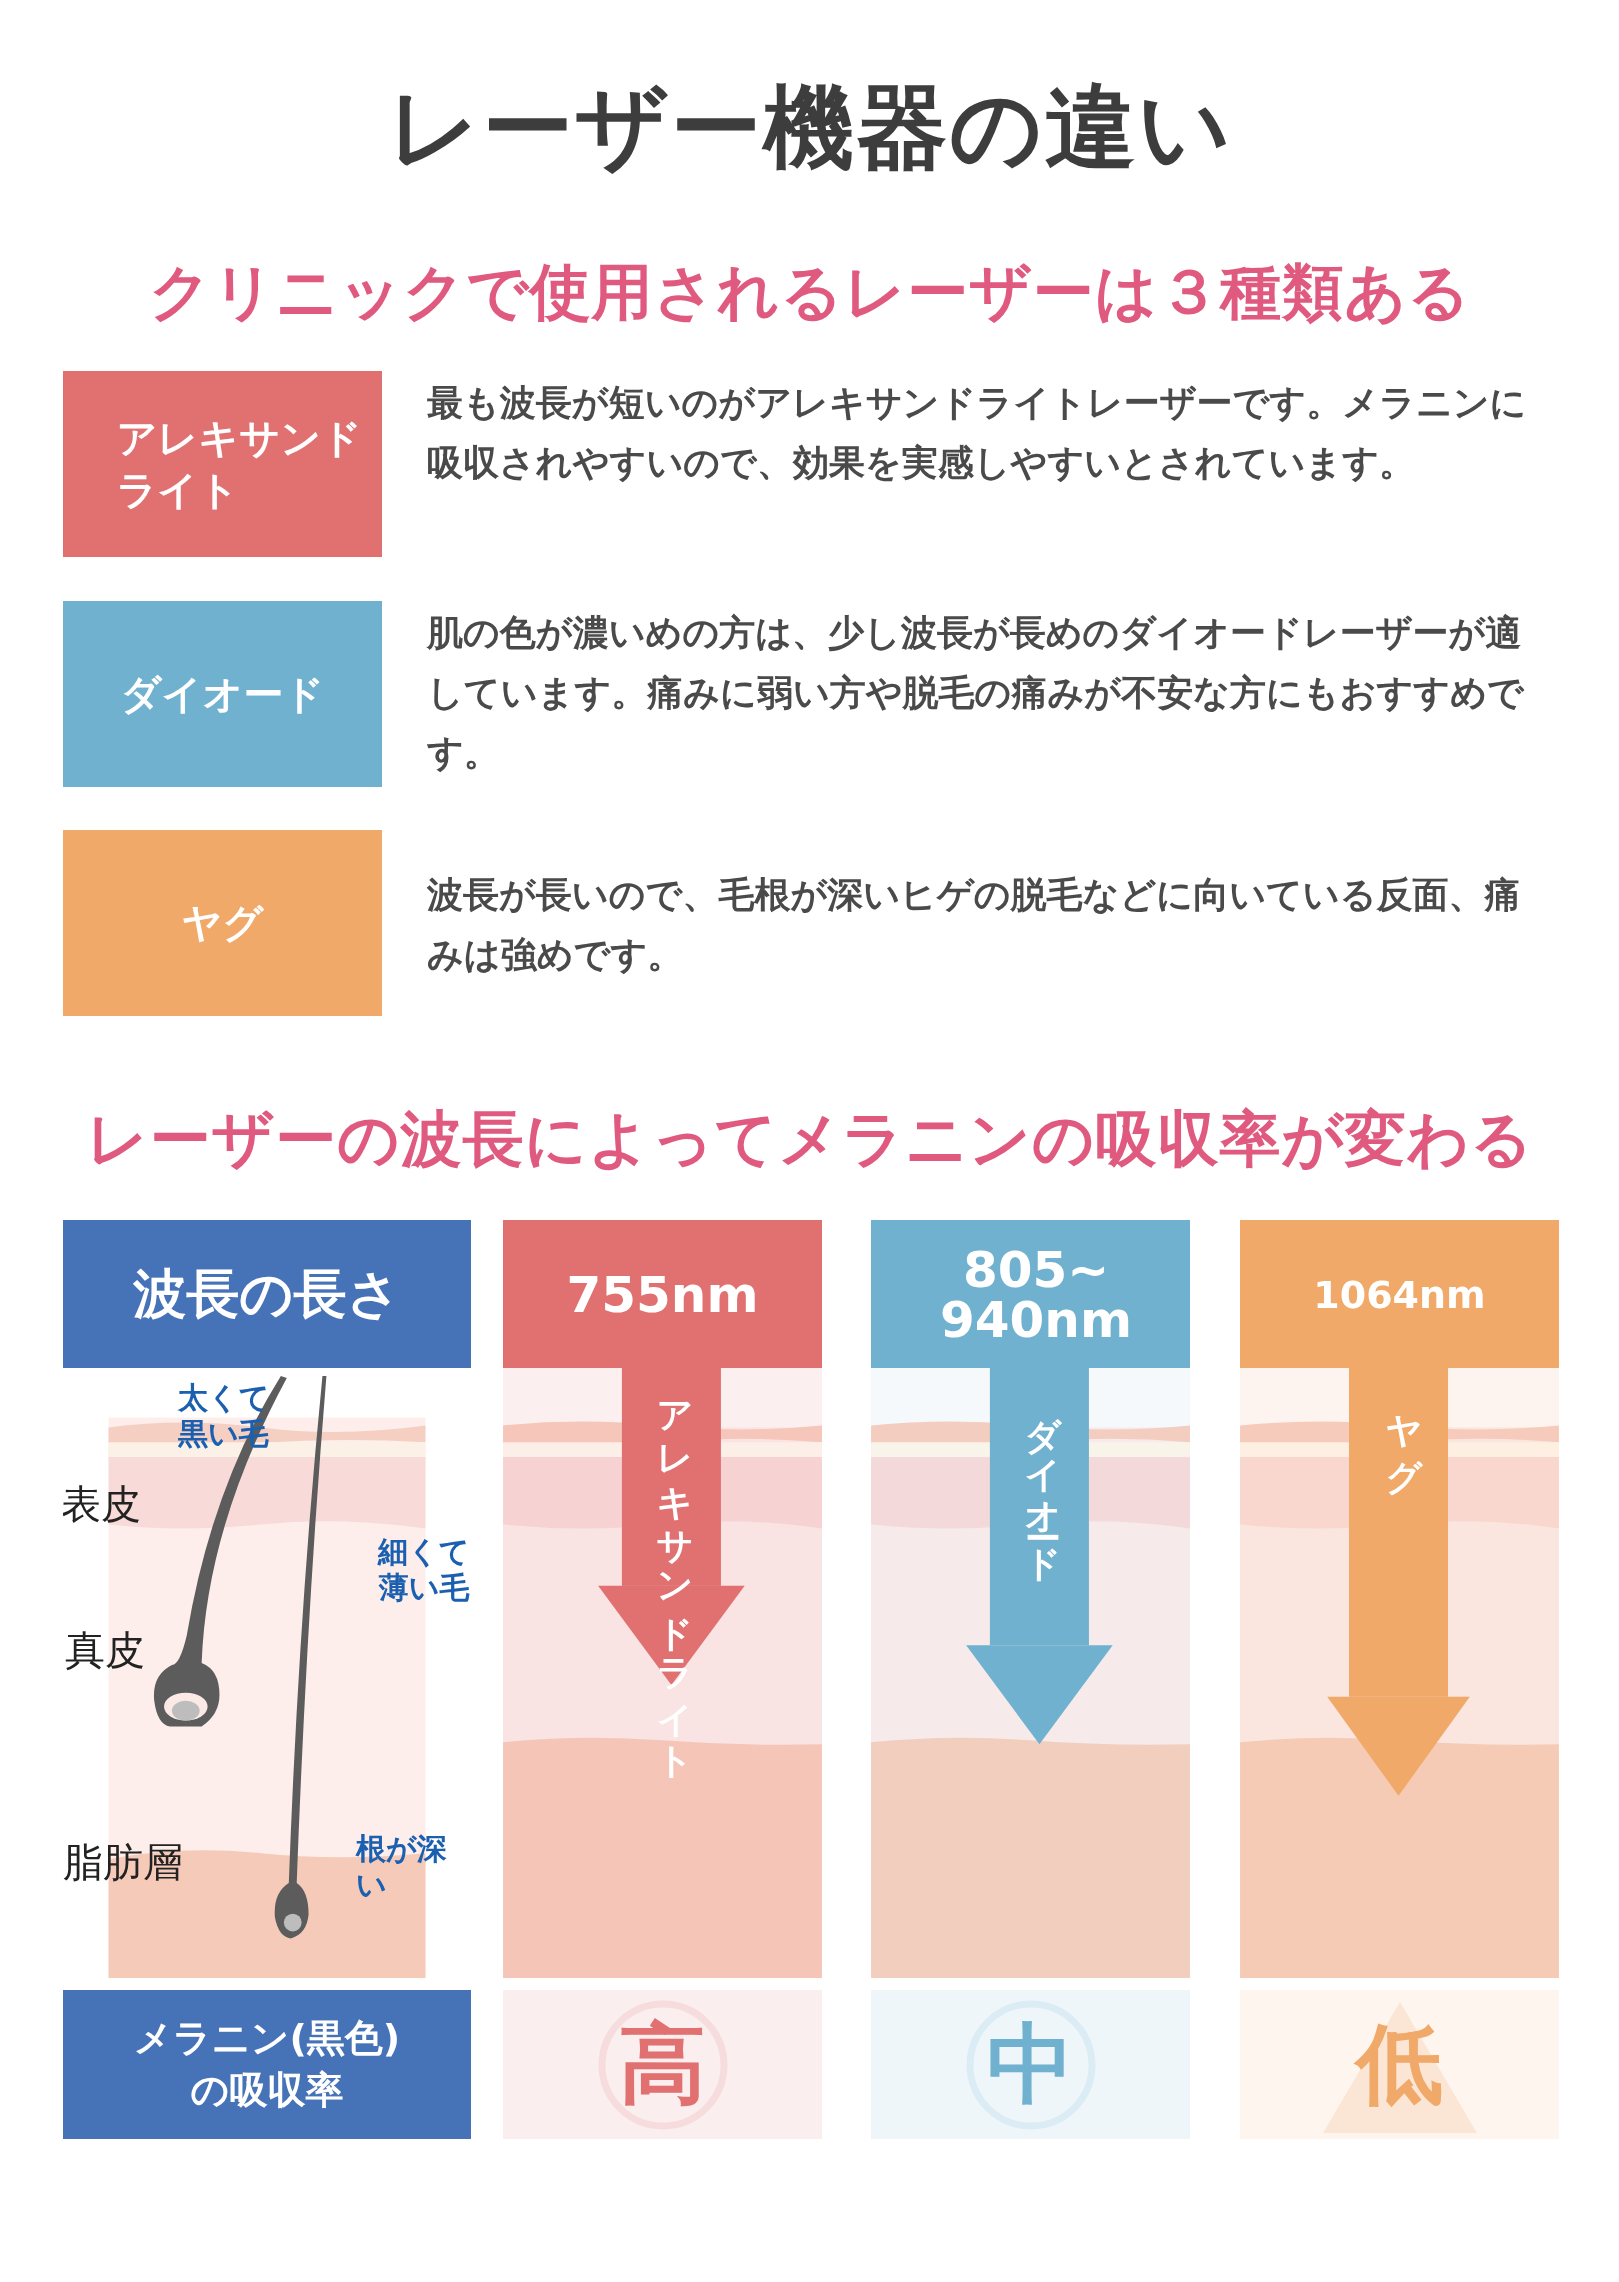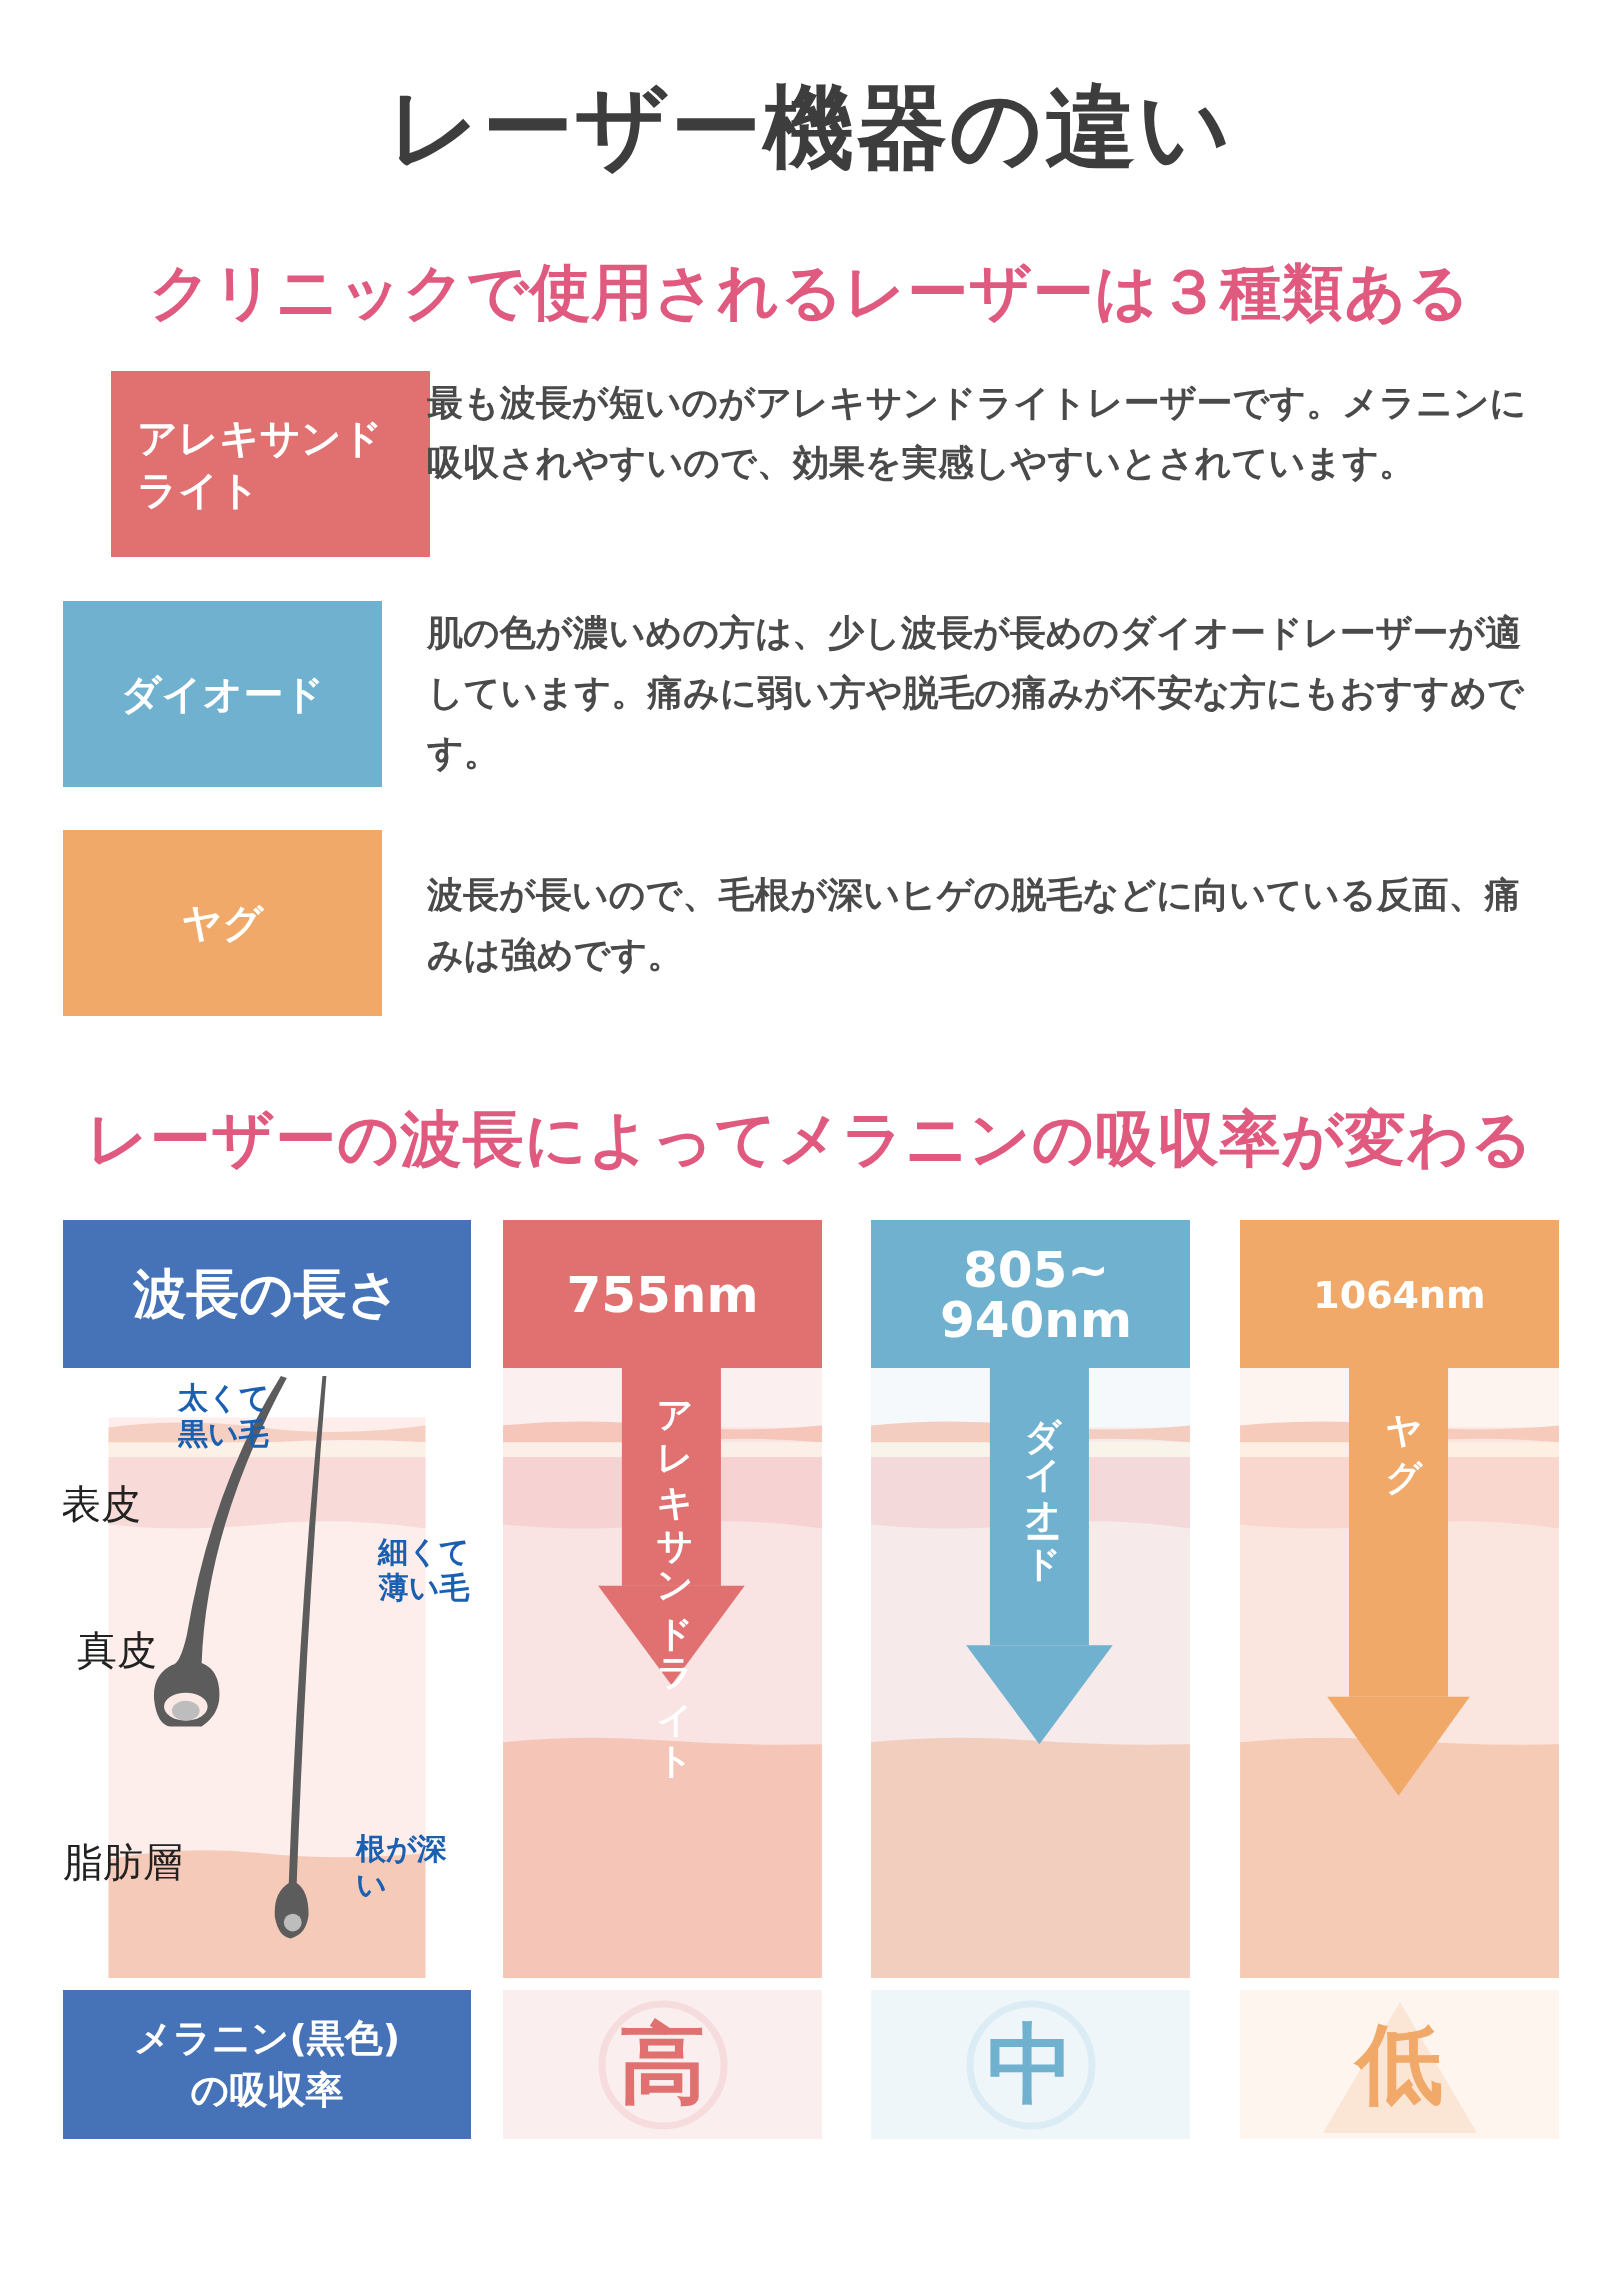--- a/index.html
+++ b/index.html
@@ -8,21 +8,21 @@
 
   .abs { position: absolute; }
 
   .main-title { left: 0; width: 1620px; top: 67px; text-align: center; font-size: 91px; font-weight: bold; color: #3d3d3d; letter-spacing: 2px; }
   .section-title { left: 0; width: 1620px; text-align: center; font-weight: bold; color: #e05a80; letter-spacing: 1px; }
   .st1 { top: 252px; font-size: 61px; }
   .st2 { top: 1099px; font-size: 61px; }
 
   .type-row { left: 63px; width: 1485px; }
   .type-box { position: absolute; left: 0; width: 319px; height: 186px; color: #fff; font-weight: bold; font-size: 40px; display: flex; align-items: center; justify-content: center; text-align: center; line-height: 1.3; padding: 0 20px; }
-  .type-box.left { justify-content: flex-start; text-align: left; margin-left: 48px; }
+  .type-box.left { justify-content: flex-end; text-align: left; }
   .type-desc { position: absolute; left: 364px; width: 1129px; font-size: 36px; font-weight: bold; color: #4a4a4a; line-height: 60px; }
 
   .hdr { position: absolute; top: 1220px; height: 149px; color: #fff; font-weight: bold; display: flex; align-items: center; justify-content: center; text-align: center; }
   .col-label { left: 63px; width: 408px; font-size: 53px; background: #4672b8; }
   .col-red { left: 503px; width: 319px; background: #e07170; font-size: 50px; }
   .col-blue { left: 871px; width: 319px; background: #70b1d0; font-size: 50px; line-height: 1.0; justify-content: flex-start; padding-left: 69px; text-align: center; }
   .col-orange { left: 1240px; width: 319px; background: #f0a968; font-size: 38px; }
 
   .skin { position: absolute; top: 1368px; height: 610px; overflow: hidden; }
   .skin svg { display: block; }
@@ -89,21 +89,21 @@
     <path d="M46 496 Q120 482 200 490 T366 490 L366 616 L46 616 Z" fill="#f6cab8"></path>
 
     <path d="M220 8 Q150 120 125 270 Q118 300 110 300 Q90 310 92 335 Q95 360 108 362 L140 362 Q158 350 158 330 Q158 305 140 298 Q145 160 226 10 Z" fill="#5c5c5c"></path>
     <ellipse cx="124" cy="342" rx="22" ry="14" fill="#fbe9e6"></ellipse>
     <ellipse cx="124" cy="346" rx="14" ry="10" fill="#bdbdbd"></ellipse>
 
     <path d="M262 8 Q238 250 228 520 Q212 530 214 555 Q218 575 230 576 Q246 572 248 552 Q248 528 236 520 Q246 250 266 8 Z" fill="#5c5c5c"></path>
     <ellipse cx="232" cy="560" rx="9" ry="9" fill="#bdbdbd"></ellipse>
   </svg>
   <div class="layer-label" style="left:-2px; top:109px;">表皮</div>
-  <div class="layer-label" style="left:2px; top:255px;margin-left:12px;">真皮</div>
+  <div class="layer-label" style="left:2px; top:255px;">真皮</div>
   <div class="layer-label" style="left:0px; top:467px;">脂肪層</div>
   <div class="hair-note" style="left:115px; top:12px;">
     <div>太くて</div>
     <div>黒い毛</div>
   </div>
   <div class="hair-note" style="left:315px; top:166px;text-align:right;">
     <div>細くて</div>
     <div>薄い毛</div>
   </div>
   <div class="hair-note" style="left:293px; top:463px;">根が深い</div>

